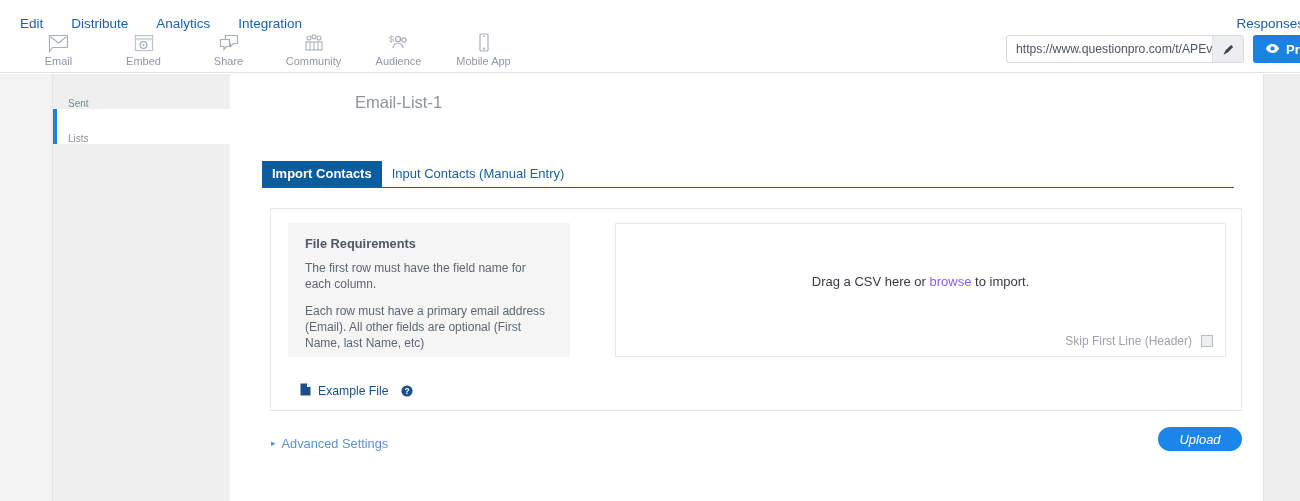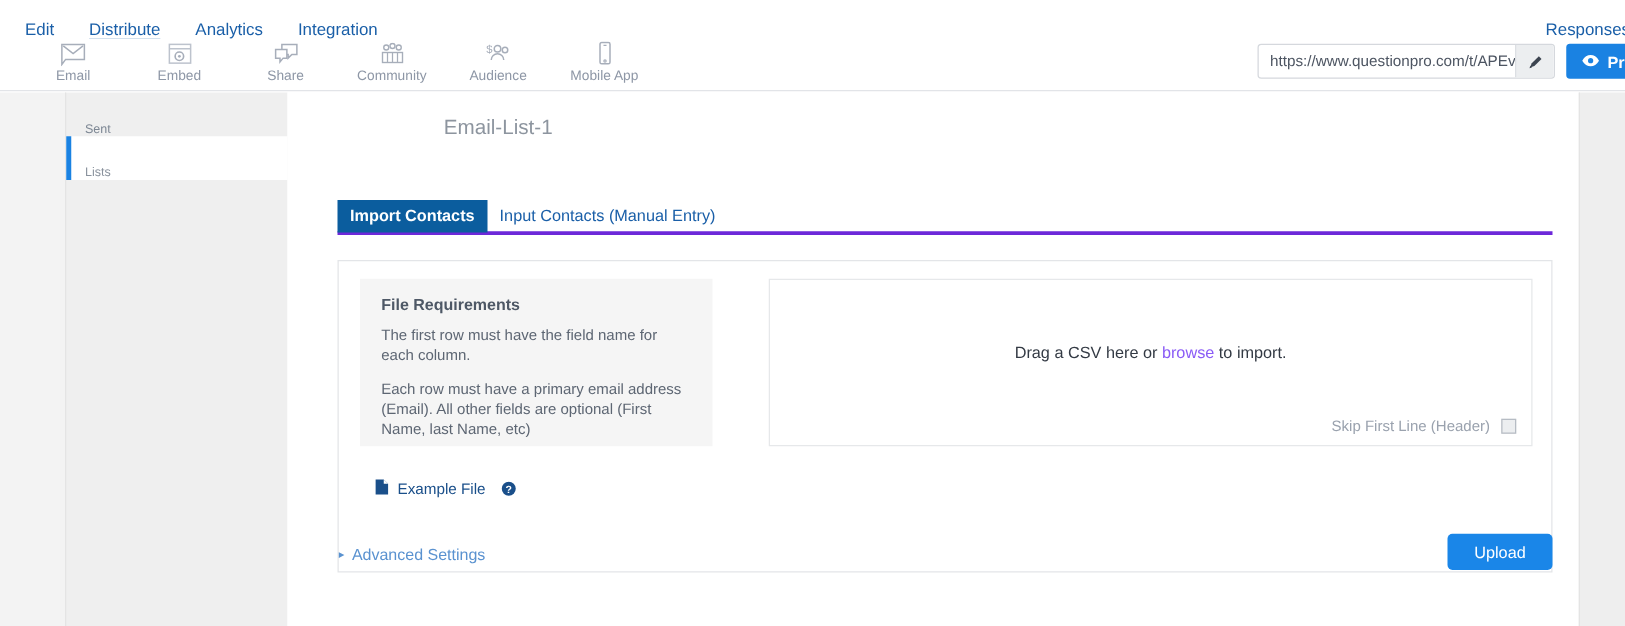--- a/index.html
+++ b/index.html
@@ -204,25 +204,25 @@
   }
   .page-title {
     position: absolute;
     left: 125px;
     top: 19px;
     font-size: 16.5px;
     color: #8d959f;
   }
   .tabs {
     position: absolute;
-    left: 40px;
+    left: 32px;
     top: 86px;
     width: 972px;
     height: 28px;
-    border-bottom: 3px solid #6d28d9;
+    border-bottom: 1px solid #6d28d9;
     display: flex;
     align-items: center;
     box-sizing: border-box;
   }
   .tab {
     height: 26px;
     line-height: 26px;
     padding: 0 10px;
     font-size: 13px;
     color: #1a5fa8;
@@ -234,21 +234,21 @@
     background: #0b5d9e;
     color: #ffffff;
     font-weight: bold;
   }
 
   .card {
     position: absolute;
     left: 40px;
     top: 134px;
     width: 972px;
-    height: 250px;
+    height: 203px;
     border: 1px solid #e3e5e8;
     background: #ffffff;
     box-sizing: border-box;
     padding-left: 8px;
   }
   .filereq {
     position: absolute;
     left: 17px;
     top: 14px;
     width: 282px;
@@ -342,29 +342,30 @@
   .advanced .caret {
     font-size: 9px;
     line-height: 1;
     color: #5a92d0;
   }
   .uploadbtn {
     position: absolute;
     left: 928px;
     top: 353px;
     width: 84px;
-    height: 29px;
+    height: 24px;
     background: #1a86e8;
-    border-radius: 4px;
+    border-radius: 14px;
     color: #ffffff;
     font-size: 13px;
     display: flex;
     align-items: center;
     justify-content: center;
     cursor: pointer;
+    font-style: italic;
   }
 
   
   .right-gutter {
     position: absolute;
     top: 74px;
     left: 1263px;
     width: 37px;
     height: 427px;
     background: #eeeeee;

